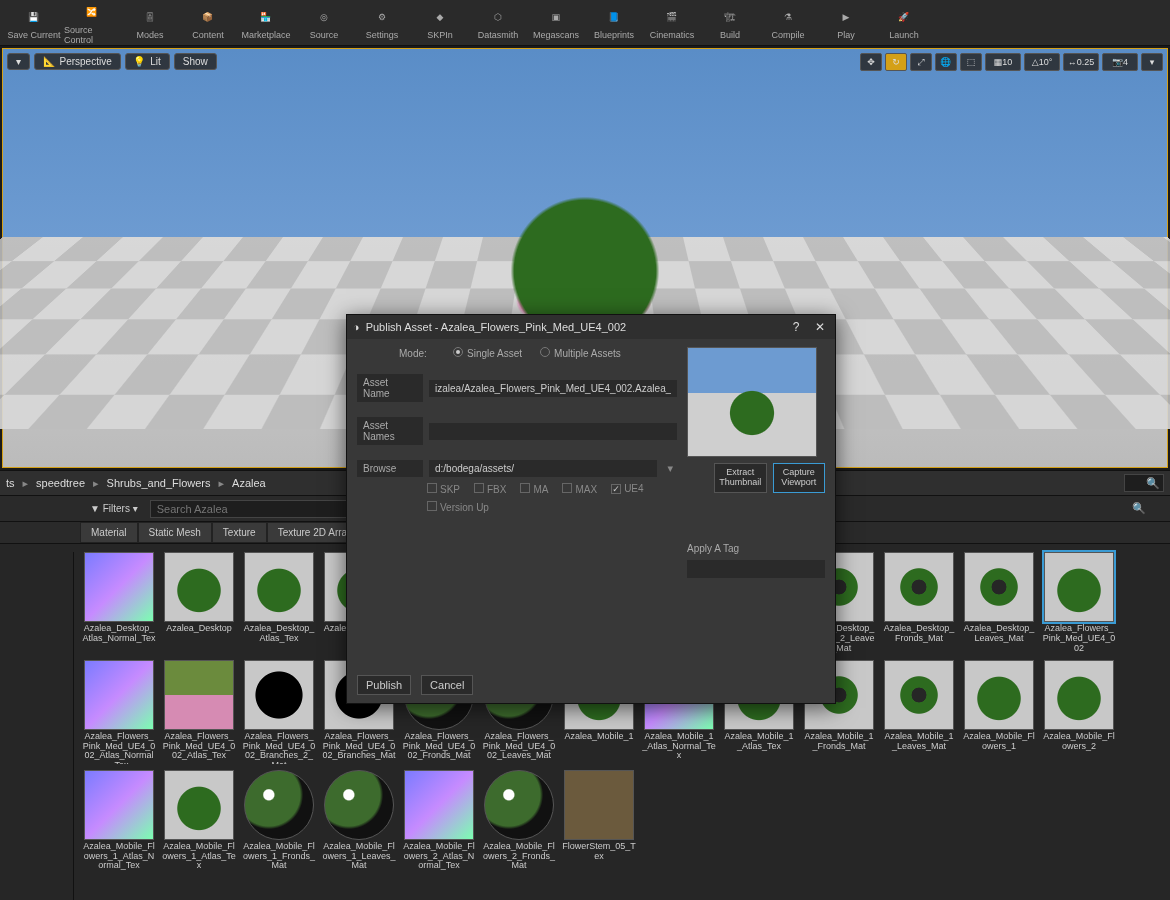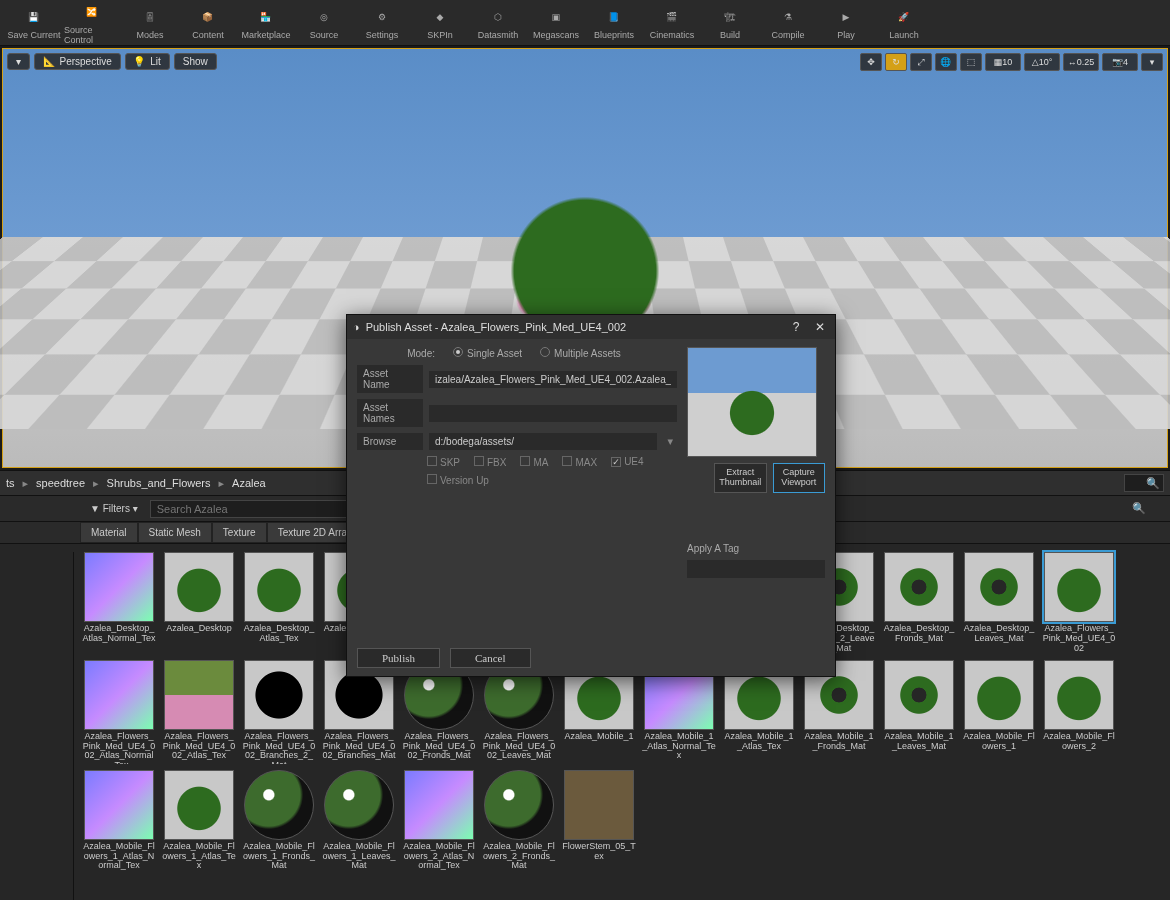--- a/index.html
+++ b/index.html
@@ -64,31 +64,31 @@
 .timg.selected { outline: 2px solid #3a9bd4; }
 
 
 .dialog { position: absolute; left: 346px; top: 314px; width: 490px; background: #383838; border: 1px solid #111; box-shadow: 0 4px 20px rgba(0,0,0,.6); }
 .dialog-title { height: 24px; background: #2f2f2f; display: flex; align-items: center; padding: 0 6px; gap: 6px; font-size: 11px; color: #ddd; }
 .dialog-title .spacer { flex: 1; }
 .dialog-title .winbtn { width: 18px; height: 18px; display: flex; align-items: center; justify-content: center; cursor: pointer; font-size: 12px; }
 .dialog-body { padding: 8px 10px; display: flex; gap: 10px; }
 .dialog-left { flex: 1; display: flex; flex-direction: column; gap: 6px; }
 .dialog-right { width: 138px; display: flex; flex-direction: column; gap: 6px; }
-.form-row { display: flex; align-items: center; gap: 6px; }
+.form-row { display: flex; align-items: center; gap: 6px; margin-top: 9px; }
 .form-label { width: 66px; background: #2a2a2a; color: #aaa; font-size: 10px; padding: 3px 6px; }
 .form-input { flex: 1; background: #2a2a2a; border: none; color: #ccc; font-size: 10px; padding: 3px 6px; }
-.radio-row { display: flex; align-items: center; gap: 18px; padding-left: 42px; font-size: 10px; color: #aaa; text-align: right; }
+.radio-row { display: flex; align-items: center; gap: 18px; padding-left: 42px; font-size: 10px; color: #aaa; }
 .radio { width: 10px; height: 10px; border: 1px solid #777; border-radius: 50%; display: inline-block; margin-right: 4px; position: relative; }
 .radio.on::after { content: ""; position: absolute; inset: 2px; background: #ccc; border-radius: 50%; }
 .chk-row { display: flex; gap: 14px; padding-left: 70px; font-size: 10px; color: #888; }
 .chk { width: 10px; height: 10px; border: 1px solid #666; display: inline-flex; align-items: center; justify-content: center; margin-right: 3px; font-size: 9px; color: #ccc; }
 .dialog-spacer { flex: 1; min-height: 140px; }
 .dialog-footer { display: flex; gap: 10px; padding: 8px 10px; }
-.dbtn { background: #2a2a2a; border: 1px solid #555; padding: 3px 24px; font-size: 11px; color: #ccc; cursor: pointer; font-family: Liberation Serif, serif; }
+.dbtn { background: #2a2a2a; border: 1px solid #555; padding: 3px 8px; font-size: 11px; color: #ccc; cursor: pointer; }
 .preview-img { width: 130px; height: 110px; background: linear-gradient(#6d9bd1 0 42%, #cfcfcf 42%); position: relative; border: 1px solid #555; }
 .preview-img::after { content: ""; position: absolute; left: 50%; top: 38%; transform: translateX(-50%); width: 80px; height: 60px;
   background: radial-gradient(circle at 50% 40%, #2d6b1f 0 40%, transparent 42%),
               radial-gradient(circle at 35% 50%, #e27bb3 0 5%, transparent 7%),
               radial-gradient(circle at 60% 45%, #e27bb3 0 5%, transparent 7%); border-radius: 50%; }
 .preview-btns { display: flex; gap: 6px; padding-left: 27px; }
 .pbtn { flex: 1; background: #2a2a2a; border: 1px solid #555; font-size: 9px; color: #ccc; text-align: center; padding: 4px 2px; cursor: pointer; line-height: 1.1; }
 .pbtn.active { border-color: #3a9bd4; }
 .tag-label { font-size: 10px; color: #aaa; margin-top: 44px; }
 .tag-input { background: #2a2a2a; border: none; height: 18px; width: 100%; }

